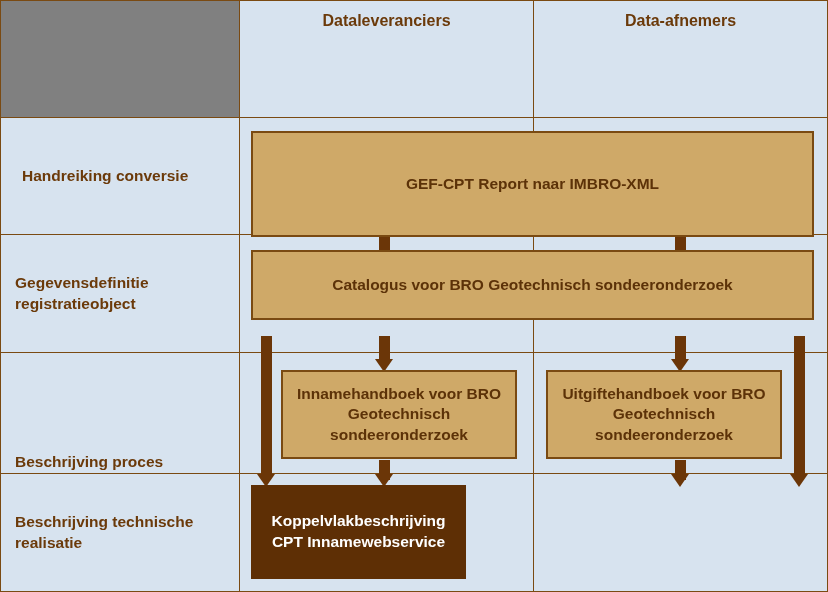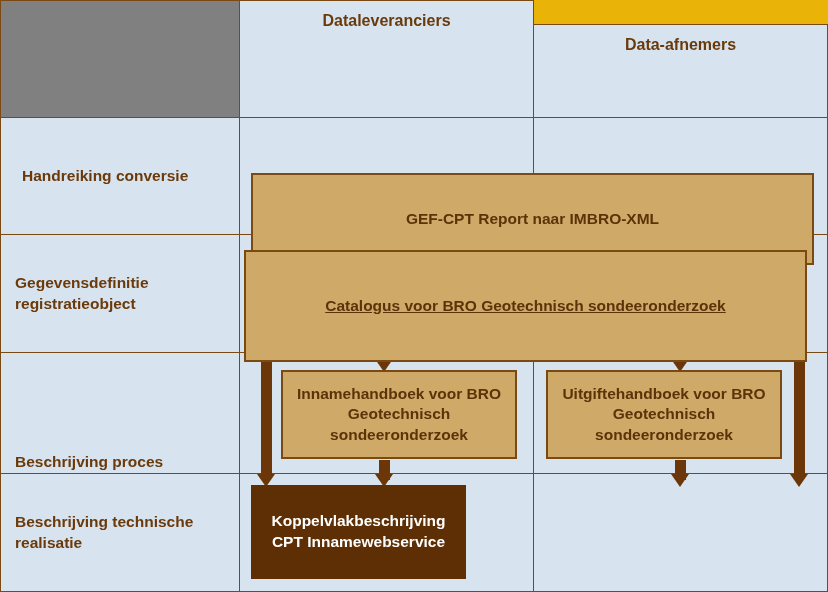--- a/index.html
+++ b/index.html
@@ -97,21 +97,21 @@
 <body>
 
 <div id="diagram">
 
   <div class="cell gray" style="left:0px; top:0px; width:240px; height:118px;"></div>
 
   <div class="cell col-header" style="left:239px; top:0px; width:295px; height:118px;">
     <span>Dataleveranciers</span>
   </div>
 
-  <div class="cell col-header" style="left:533px; top:0px; width:295px; height:118px;margin-top:24px;">
+  <div class="cell col-header" style="left:533px; top:0px; width:295px; height:118px;">
     <span>Data-afnemers</span>
   </div>
 
   <div class="cell row-label" style="left:0px; top:117px; width:240px; height:118px;padding-left:21px;">
     <span>Handreiking conversie</span>
   </div>
   <div class="cell" style="left:239px; top:117px; width:295px; height:118px;"></div>
   <div class="cell" style="left:533px; top:117px; width:295px; height:118px;"></div>
 
   <div class="cell row-label" style="left:0px; top:234px; width:240px; height:119px;">
@@ -149,25 +149,25 @@
 
   <div class="conn" style="left:794px; top:336px; width:11px; height:142px;"></div>
   <div class="arrow-head down" style="left:790px; top:474px;"></div>
 
   <div class="conn" style="left:379px; top:460px; width:11px; height:20px;"></div>
   <div class="arrow-head down" style="left:375px; top:474px;"></div>
 
   <div class="conn" style="left:675px; top:460px; width:11px; height:20px;"></div>
   <div class="arrow-head down" style="left:671px; top:474px;"></div>
 
-  <div class="box" style="left:251px; top:131px; width:563px; height:92px;margin-top:42px;">
+  <div class="box" style="left:251px; top:131px; width:563px; height:106px;">
     <span>GEF-CPT Report naar IMBRO-XML</span>
   </div>
 
-  <div class="box" style="left:244px; top:250px; width:563px; height:112px;text-decoration:underline;">
+  <div class="box" style="left:251px; top:250px; width:563px; height:70px;">
     <span>Catalogus voor BRO Geotechnisch sondeeronderzoek</span>
   </div>
 
   <div class="box" style="left:281px; top:370px; width:236px; height:89px;">
     <span>Innamehandboek voor BRO Geotechnisch sondeeronderzoek</span>
   </div>
 
   <div class="box" style="left:546px; top:370px; width:236px; height:89px;">
     <span>Uitgiftehandboek voor BRO Geotechnisch sondeeronderzoek</span>
   </div>

